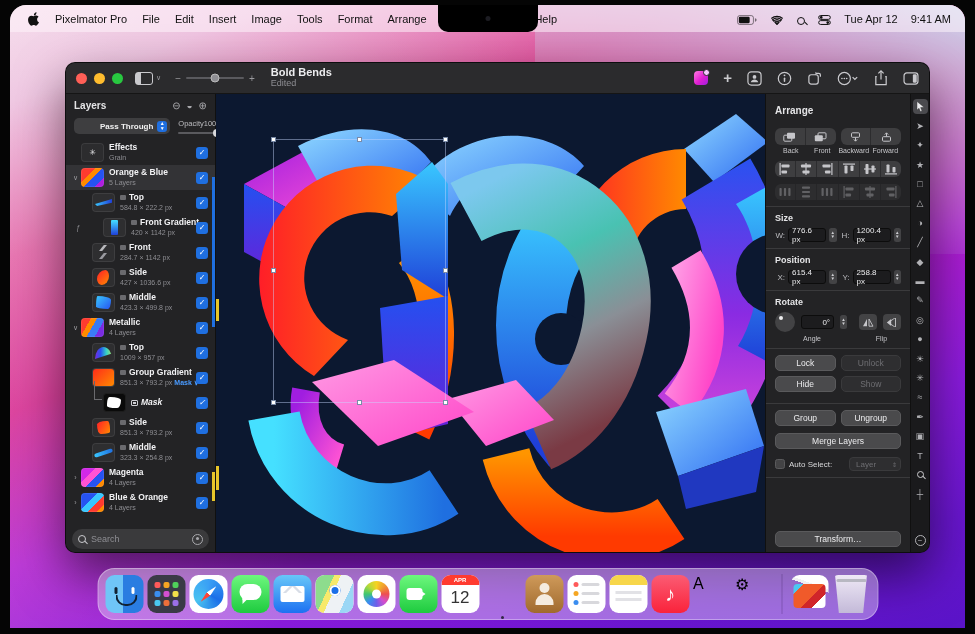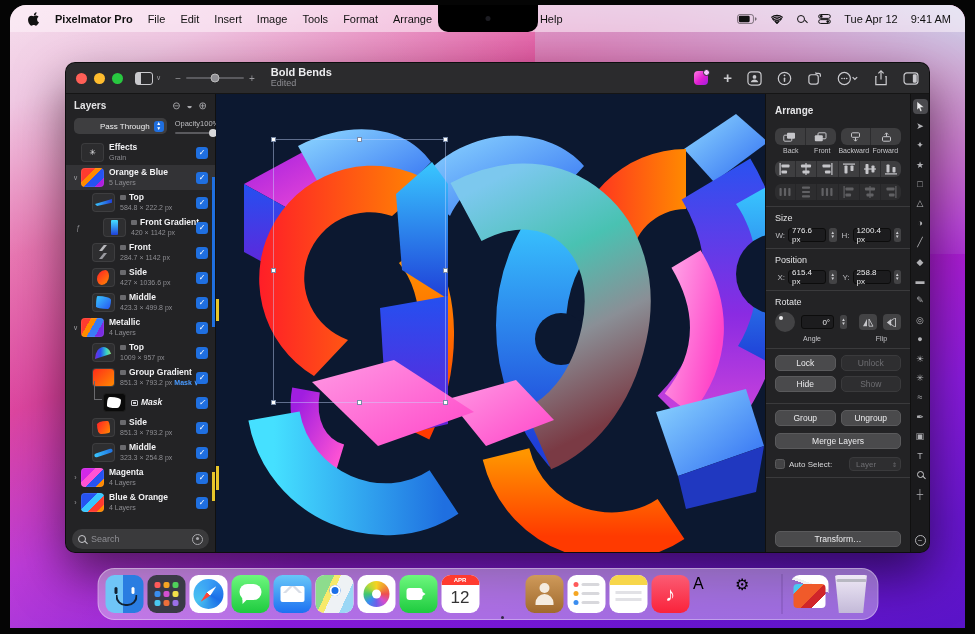--- a/index.html
+++ b/index.html
@@ -19,22 +19,22 @@
     background:#000; border-radius:0 0 10px 10px; z-index:50; }
   .notch .cam { position:absolute; left:50%; top:11px; width:5px; height:5px; border-radius:50%;
     background:#1c1c22; transform:translateX(-50%); }
 
   
   .menubar { position:absolute; left:0; top:0; width:100%; height:27px; display:flex; align-items:center;
     padding:0 14px 0 18px; background:rgba(255,246,252,.52); z-index:40; }
   .menu-left { display:flex; align-items:center; gap:15px; }
   .apple-logo { width:12px; height:14px; display:inline-block; }
   .menu-item { font-size:11px; color:#111; cursor:default; }
-  .menu-item.app { font-weight:bold; }
-  .menu-right { margin-left:auto; display:flex; align-items:center; gap:13px; }
+  .menu-item.app { font-weight:normal; }
+  .menu-right { margin-left:auto; display:flex; align-items:flex-end; gap:13px; }
   .menu-right .txt { font-size:11px; color:#111; }
   .status-ic { display:inline-flex; align-items:center; }
 
   .mag { width:8px; height:8px; border:1.4px solid #111; border-radius:50%; position:relative; display:inline-block; }
   .mag::after { content:""; position:absolute; width:4px; height:1.4px; background:#111;
     right:-3.4px; bottom:-1px; transform:rotate(45deg); }
   .mag.light { border-color:#c9c9cd; } .mag.light::after { background:#c9c9cd; }
 
   
   .window { position:absolute; left:55px; top:57px; width:865px; height:491px; background:#222224;
@@ -71,21 +71,21 @@
   .toolstrip { width:19px; background:#1a1a1c; border-left:1px solid #101010; display:flex; flex-direction:column;
     align-items:center; padding-top:5px; gap:4.4px; color:#b2b2b6; font-size:9px; position:relative; }
 
   
   .lp-head { height:22px; display:flex; align-items:center; padding:0 8px; }
   .lp-head .ttl { font-size:10px; font-weight:bold; color:#e4e4e6; }
   .lp-head .ics { margin-left:auto; display:flex; gap:6px; color:#a9a9ad; font-size:10px; }
   .blend-row { display:flex; align-items:center; padding:2px 8px 6px; gap:8px; }
   .blend-pill { background:#3e3e40; border-radius:5px; height:16px; display:flex; align-items:center;
     padding:0 3px 0 6px; gap:4px; }
-  .blend-pill .bl { font-size:8px; font-weight:normal; color:#f0f0f0; white-space:nowrap;padding-left:20px; }
+  .blend-pill .bl { font-size:8px; font-weight:bold; color:#f0f0f0; white-space:nowrap;padding-left:20px; }
   .blend-pill .ud { width:10px; height:11px; background:#1f6fe0; border-radius:3px; color:#fff; font-size:5px;
     line-height:5px; display:flex; flex-direction:column; align-items:center; justify-content:center; }
   .opacity-box { flex:1; }
   .opacity-box .row1 { display:flex; justify-content:space-between; font-size:7.5px; color:#bdbdc1; }
   .opacity-box .track { margin-top:4px; height:2px; background:#5a5a5e; border-radius:2px; position:relative; }
   .opacity-box .knob { position:absolute; right:2px; top:50%; transform:translate(0,-50%); width:8px; height:8px;
     border-radius:50%; background:#d8d8da; }
 
   .lrows { position:relative; }
   .lrow { height:25px; display:flex; align-items:center; padding-right:7px; position:relative; }
@@ -169,21 +169,21 @@
     justify-content:center; border-right:1px solid #2c2c2e; cursor:pointer; }
   .seg button:last-child { border-right:none; }
   .lbl-row { display:flex; margin-top:2px; }
   .lbl-row span { flex:1; text-align:center; font-size:7px; color:#c6c6ca; }
   .alignbar { display:flex; background:#3e3e40; border-radius:6px; overflow:hidden; margin-top:7px; }
   .alignbar.dim { opacity:.38; }
   .alignbar button { flex:1; height:16px; background:none; border:none; border-right:1px solid #2c2c2e;
     display:flex; align-items:center; justify-content:center; cursor:pointer; }
   .alignbar button:last-child{ border-right:none; }
 
-  .sec-h { font-size:9px; font-weight:normal; color:#e4e4e6; margin-bottom:5px; }
+  .sec-h { font-size:9px; font-weight:bold; color:#e4e4e6; margin-bottom:5px; }
   .fld-row { display:flex; align-items:center; justify-content:center; gap:3px; margin-top:2px; }
   .fld-lbl { font-size:8px; color:#bdbdc1; width:12px; text-align:right; }
   .field { background:#1c1c1e; border:1px solid #0c0c0c; border-radius:3px; height:14px; width:44px;
     font-size:8px; color:#ececee; display:flex; align-items:center; justify-content:flex-end; padding:0 3px; }
   .stepper { width:9px; height:14px; background:#434345; border-radius:2.5px; color:#cfcfd3; font-size:4.5px;
     line-height:4.5px; display:flex; flex-direction:column; align-items:center; justify-content:center; }
 
   .rot-row { display:flex; align-items:center; gap:6px; margin-top:3px; }
   .knob-dial { width:20px; height:20px; border-radius:50%; background:#434345; position:relative; flex:none; }
   .knob-dial::after{content:"";position:absolute;left:4px;top:4px;width:4px;height:4px;border-radius:50%;background:#ececee;}

